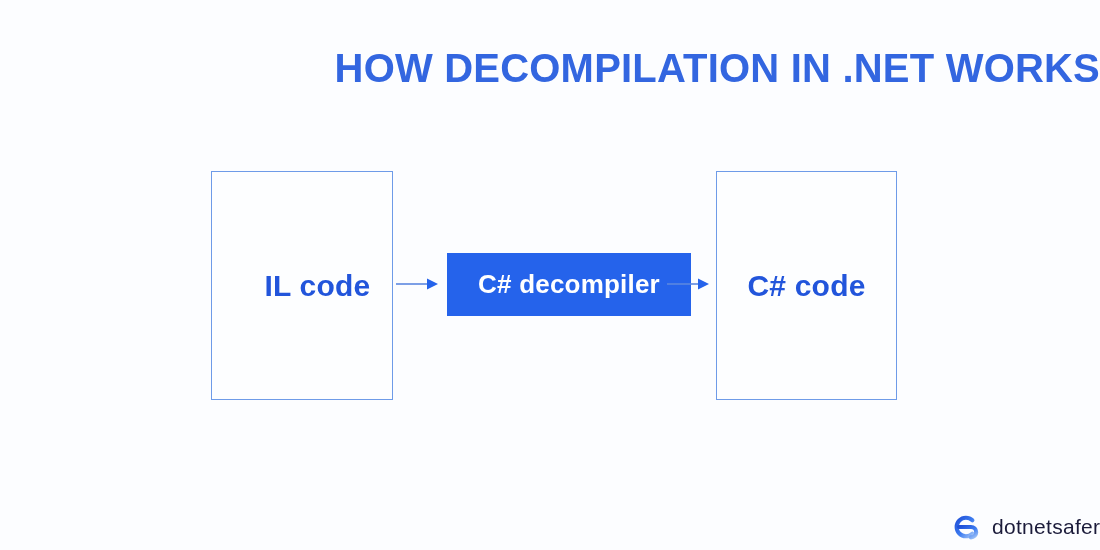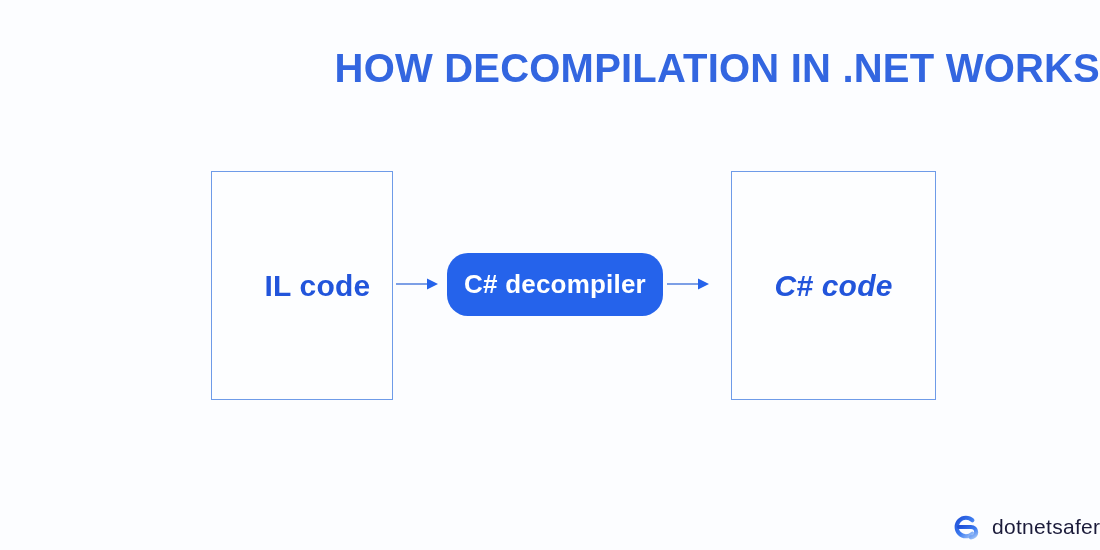--- a/index.html
+++ b/index.html
@@ -54,42 +54,41 @@
     top: 0;
     height: 229px;
     box-sizing: border-box;
     border: 1.6px solid #6e9be8;
     background: #fdfeff;
     display: flex;
     align-items: center;
     justify-content: center;
   }
   .node-box.left  { left: 211px; width: 182px; padding-left: 31px; }
-  .node-box.right { left: 731px; width: 205px; font-style: italic; }
+  .node-box.right { left: 716px; width: 181px; }
 
   .node-label {
     font-size: 30px;
     font-weight: bold;
     color: #2255db;
     letter-spacing: 0.2px;
     white-space: nowrap;
   }
 
   
   .process-box {
     position: absolute;
     left: 447px;
     top: 82px;
-    width: 216px;
+    width: 244px;
     height: 63px;
     background: #2563eb;
     display: flex;
     align-items: center;
     justify-content: center;
-    border-radius: 21px;
   }
   .process-label {
     font-size: 26px;
     font-weight: bold;
     color: #ffffff;
     letter-spacing: 0.2px;
     white-space: nowrap;
   }
 
   

